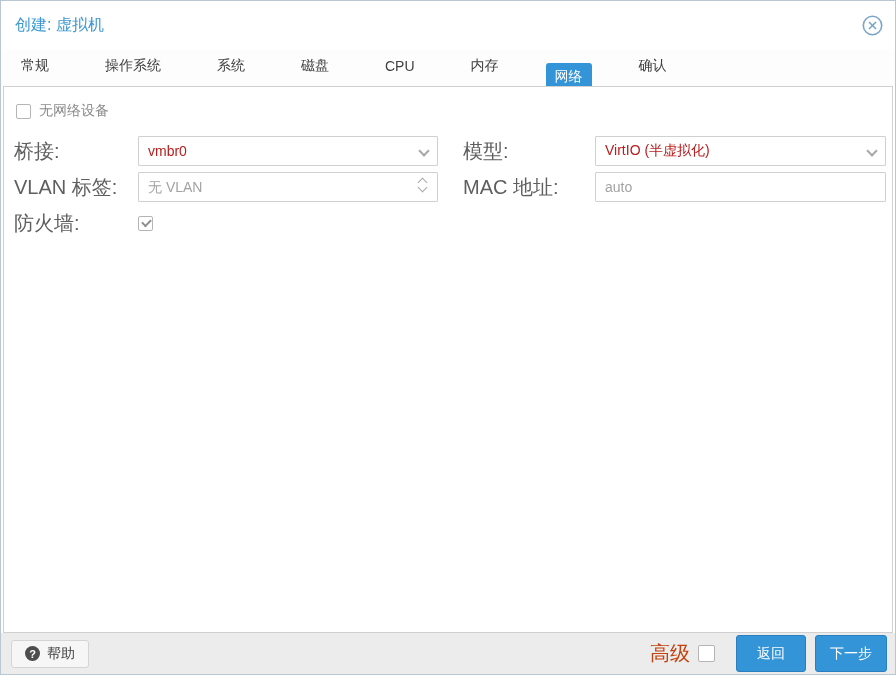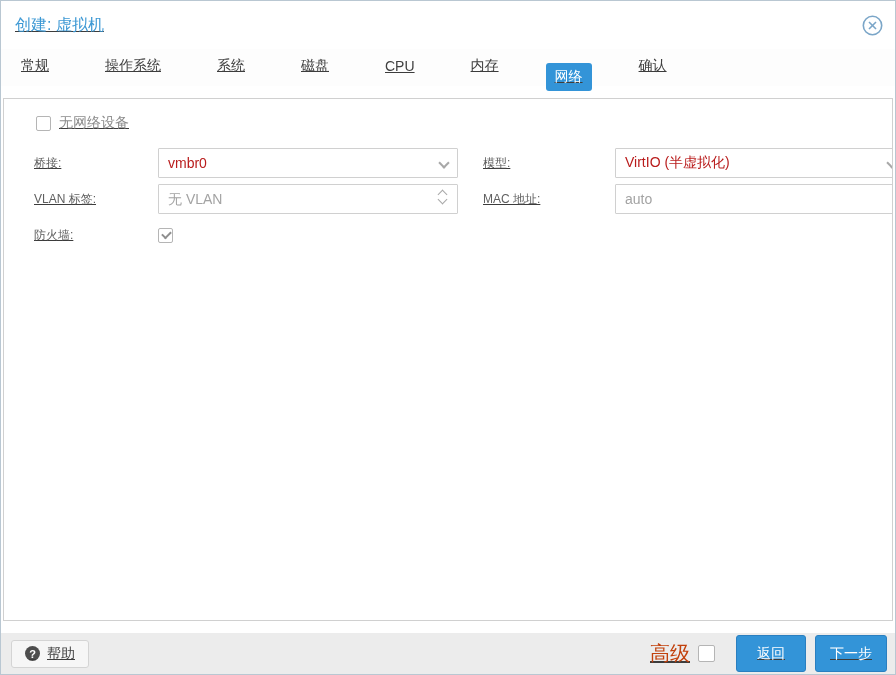--- a/index.html
+++ b/index.html
@@ -7,21 +7,21 @@
   body {
     font-family: "Liberation Sans", "DejaVu Sans", sans-serif;
     color: #3c3c3c;
     position: relative;
     overflow: hidden;
   }
   .window {
     position: absolute; inset: 0;
     border: 1px solid #b9c7d2;
     background: #fff;
-    display: flex; flex-direction: column; text-decoration: underline;
+    display: flex; flex-direction: column;
   }
   
   .titlebar {
     height: 48px; flex: 0 0 auto;
     display: flex; align-items: center;
     padding: 0 12px 0 14px;
     background: #fff;
   }
   .title { font-size: 16px; color: #3c98d4; }
   .spacer { flex: 1; }
@@ -37,24 +37,24 @@
   .tab {
     font-size: 14px; color: #404040;
     padding: 5px 9px; margin-right: 11px;
     border-radius: 3px; cursor: pointer;
     white-space: nowrap;
   }
   .tab.active { background: #3394d8; color: #fff; margin-top: 22px; }
   
   .body-panel {
     flex: 1 1 auto;
-    margin: 12px 2px;
+    margin: 0 2px;
     border: 1px solid #d0d0d0;
     background: #fff;
-    padding: 15px 30px;
+    padding: 15px 10px;
     overflow: hidden;
   }
   .checkbox-row { display: flex; align-items: center; margin-left: 2px; margin-bottom: 16px; }
   .checkbox {
     width: 15px; height: 15px;
     border: 1px solid #b5b5b5; border-radius: 2px;
     background: #fff; position: relative; cursor: pointer;
     flex: 0 0 auto;
   }
   .checkbox.checked::after {
@@ -64,21 +64,21 @@
     transform: rotate(-45deg);
   }
   .checkbox-row .cb-label { margin-left: 8px; font-size: 14px; color: #8c8c8c; }
   .form-grid {
     display: grid;
     grid-template-columns: 124px 300px 25px 132px 291px;
     grid-auto-rows: 30px;
     row-gap: 6px;
     align-items: center;
   }
-  .f-label { font-size: 12px; color: #5f5f5f; padding-right: 8px; }
+  .f-label { font-size: 20px; color: #5f5f5f; padding-right: 8px; }
   .field { position: relative; height: 30px; }
   .field input {
     width: 100%; height: 100%;
     border: 1px solid #d0d0d0; border-radius: 1px;
     padding: 0 24px 0 9px;
     font-size: 14px; color: #b91c1c;
     font-family: "Liberation Sans", "DejaVu Sans", sans-serif;
     background: #fff; outline: none;
   }
   .field.plain input { padding-right: 9px; }

